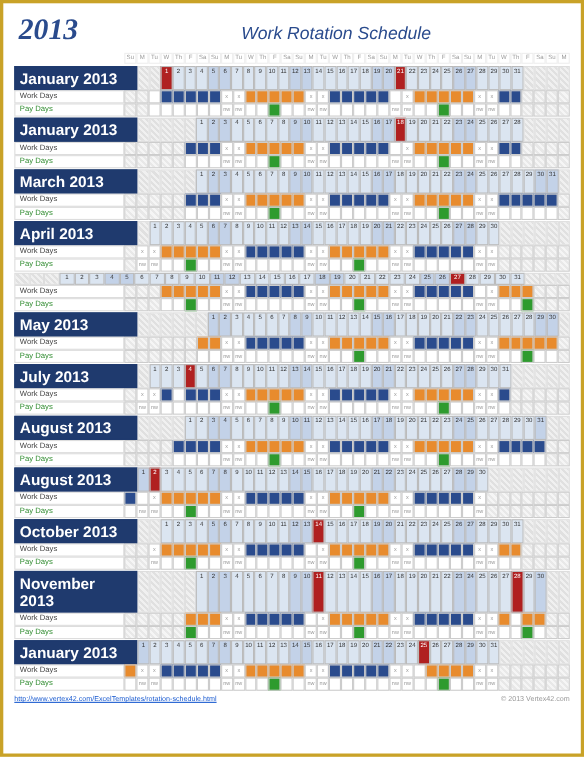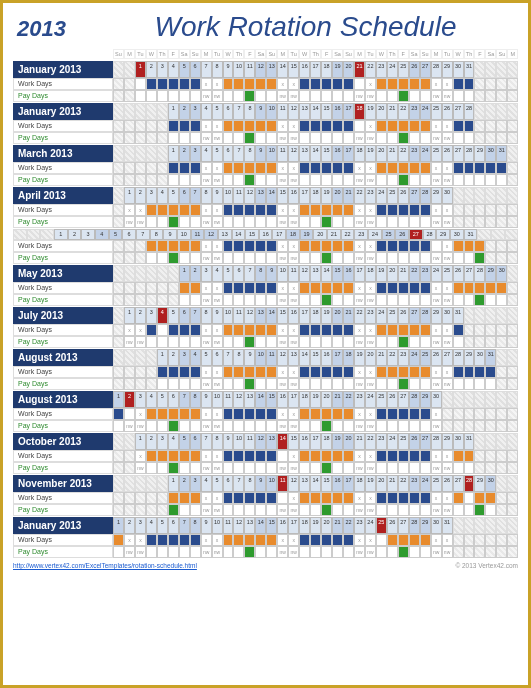--- a/index.html
+++ b/index.html
@@ -1,26 +1,26 @@
 <!DOCTYPE html>
 <html><head>
 <meta charset="utf-8">
 <style>
   * { margin: 0; padding: 0; box-sizing: border-box; }
   body { font-family: Arial, sans-serif; background: #fff; width: 531px; height: 688px; border: 3px solid #c9a227; padding: 8px 10px 4px 10px; font-size: 7px; color: #333; }
   .header { display: flex; align-items: baseline; margin-bottom: 6px; }
-  .year { color: #2a4b8d; font-size: 22px; font-weight: bold; font-style: italic; width: 100px; padding-left: 4px; }
-  .title { color: #2a4b8d; font-size: 28px; font-style: italic; font-weight: normal; flex: 1; text-align: center; padding-right: 20px; }
+  .year { color: #2a4b8d; font-size: 27px; font-weight: bold; font-style: italic; width: 100px; padding-left: 4px; font-family: Liberation Serif, serif; }
+  .title { color: #2a4b8d; font-size: 16px; font-style: italic; font-weight: normal; flex: 1; text-align: center; padding-right: 20px; }
   .dow-header { display: flex; margin-bottom: 2px; }
   .dow-spacer { width: 100px; flex-shrink: 0; }
   .dow-cells { display: flex; flex: 1; }
   .dow { flex: 1; text-align: center; font-size: 5.5px; color: #999; border: 0.5px solid #eee; padding: 1px 0; }
   .month-block { margin-bottom: 1px; }
   .month-header { display: flex; }
-  .month-label { background: #1f3a6e; color: #fff; font-weight: bold; font-size: 10px; width: 100px; flex-shrink: 0; padding: 2px 4px; border: 0.5px solid #1f3a6e; }
+  .month-label { background: #1f3a6e; color: #fff; font-weight: bold; font-size: 14px; width: 112px; flex-shrink: 0; padding: 2px 4px; border: 0.5px solid #1f3a6e; }
   .day-cells { display: flex; flex: 1; }
   .d { flex: 1; text-align: center; font-size: 5.5px; padding: 1px 0; border: 0.5px solid #bbb; background: #dbe5f1; color: #333; min-height: 11px; }
   .d.wk { background: #c3d2e8; }
   .d.empty { background: repeating-linear-gradient(45deg, #f0f0f0, #f0f0f0 2px, #e0e0e0 2px, #e0e0e0 4px); border: 0.5px solid #ddd; }
   .d.hol { background: #b02020; color: #fff; }
   .row { display: flex; }
   .row-label { width: 100px; flex-shrink: 0; font-size: 7px; padding: 1px 4px; border: 0.5px solid #ddd; }
   .row-label.work { color: #444; }
   .row-label.pay { color: #2e8b2e; }
   .c { flex: 1; border: 0.5px solid #ccc; min-height: 10px; font-size: 5px; text-align: center; line-height: 10px; color: #999; }

